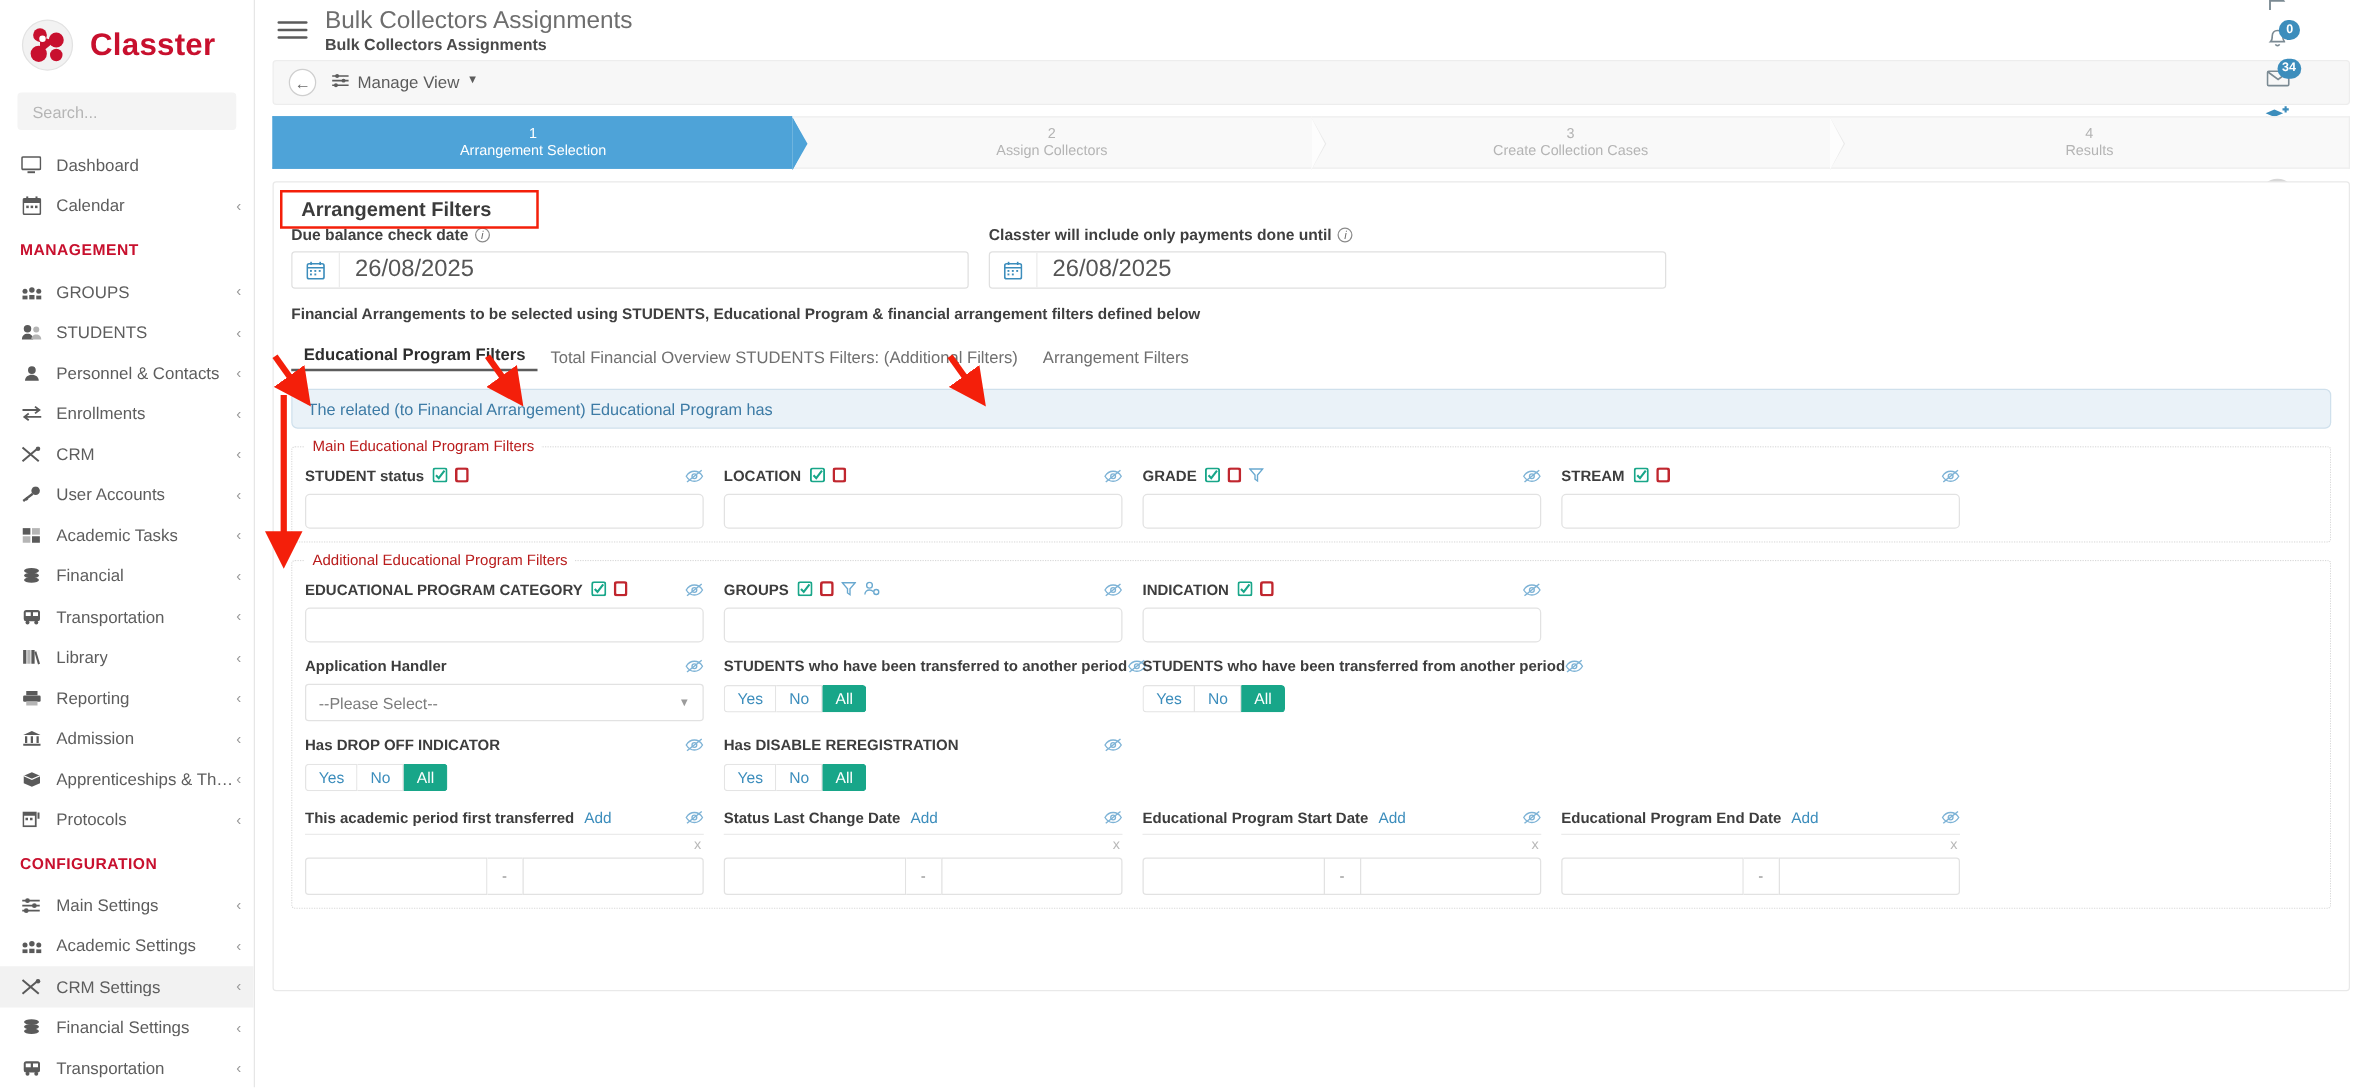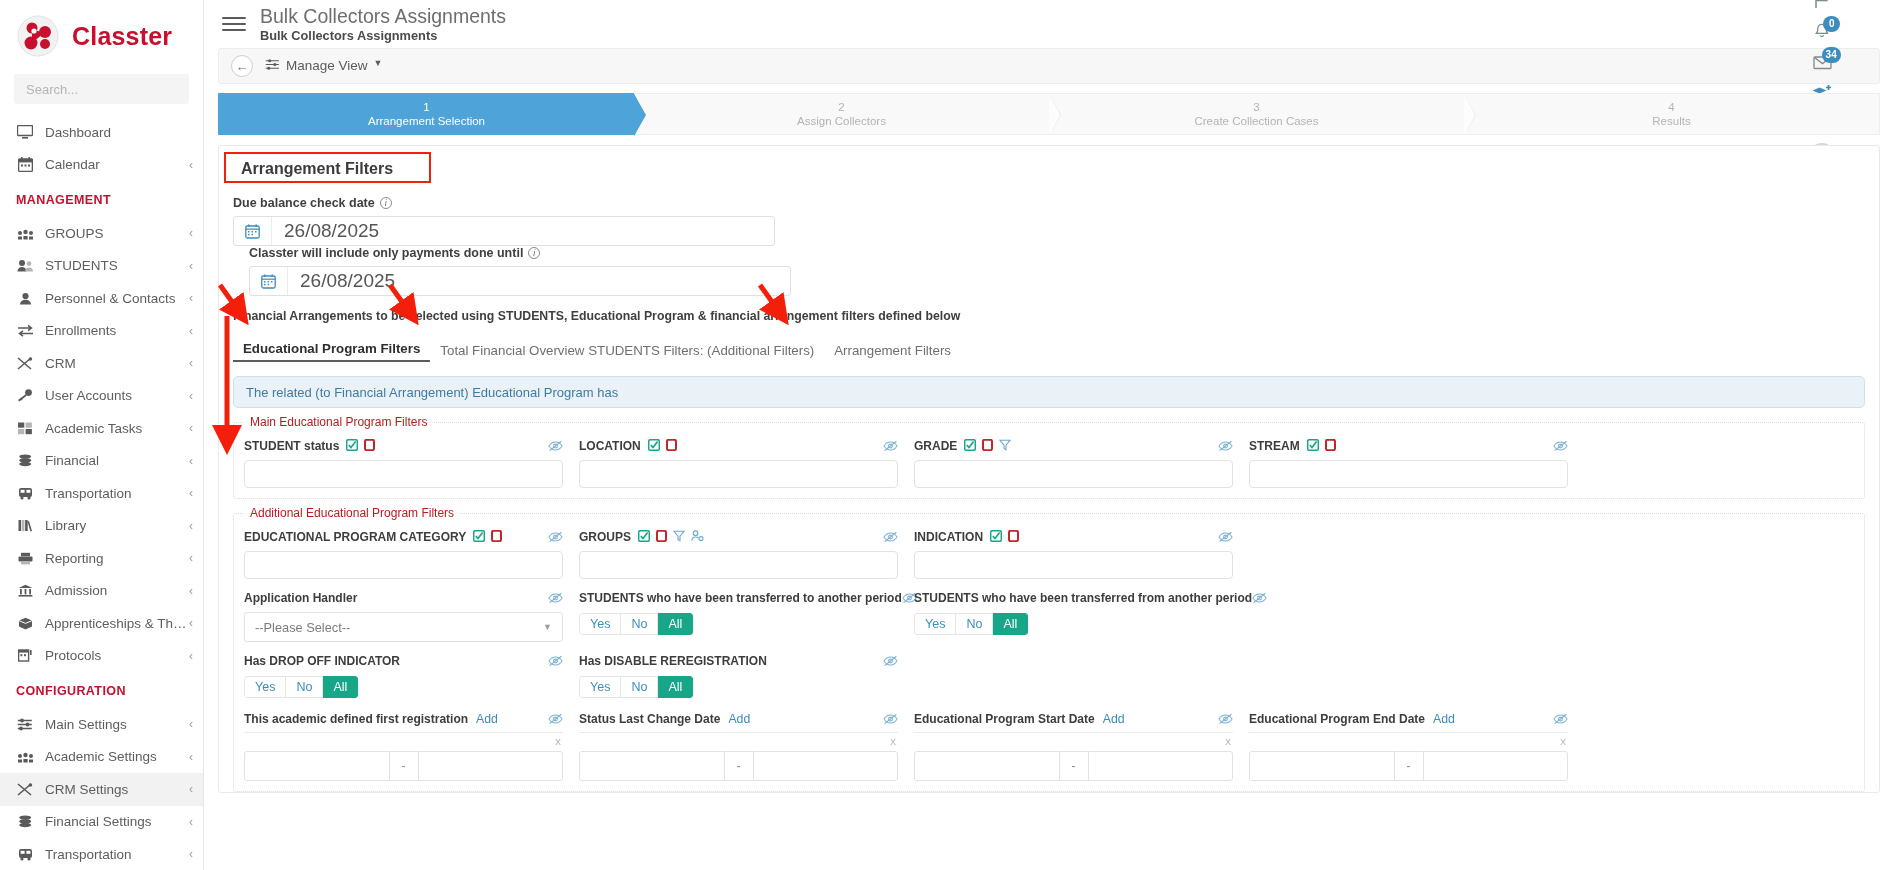--- a/index.html
+++ b/index.html
@@ -127,21 +127,21 @@
     height: 648px; overflow: hidden;
   }
   .panel-title {
     font-size: 16px; font-weight: bold; color: #3b3b3b; padding: 2px 0 0 8px;
   }
   .hl-box {
     position: absolute; left: 5px; top: 6px; width: 207px; height: 31px;
     border: 2.5px solid #f41f0a; pointer-events: none;
   }
 
-  .row-dates { display: flex; gap: 0; margin-top: 18px; flex-direction: column; }
+  .row-dates { display: flex; gap: 0; margin-top: 3px; }
   .dcol { width: 542px; }
   .dcol + .dcol { margin-left: 16px; }
   .flabel { font-size: 12.5px; color: #3f3f3f; font-weight: bold; display:flex; align-items:center; gap:5px;}
   .info-i {
     width: 12px; height: 12px; border-radius: 50%; border: 1px solid #8b8b8b;
     font-size: 9px; display: inline-flex; align-items: center; justify-content: center;
     color: #6d6d6d; font-weight: normal; font-style: italic; line-height:1;
   }
   .date-input {
     margin-top: 6px; height: 30px; border: 1px solid #e0e0e0; border-radius: 3px;
@@ -948,21 +948,21 @@
           </div>
 
           <div class="cell"></div>
           <div class="cell"></div>
         </div>
 
         <div class="grid4" style="margin-top:12px;">
 
           <div class="cell">
             <div class="cell-head">
-              <span class="cell-label">This academic defined first registration</span>
+              <span class="cell-label">This academic period first transferred</span>
               <span class="add-link">Add</span>
               <span class="eye-off">
                   <svg width="15" height="12" viewBox="0 0 15 12">
                     <path d="M1 6s2.4-4 6.5-4 6.5 4 6.5 4-2.4 4-6.5 4S1 6 1 6z" fill="none" stroke="#7eb3d6" stroke-width="1.1"></path>
                     <circle cx="7.5" cy="6" r="1.9" fill="none" stroke="#7eb3d6" stroke-width="1.1"></circle>
                     <path d="M1.6 10.6L13.4 1.2" stroke="#7eb3d6" stroke-width="1.2"></path>
                   </svg>
                 </span>
             </div>
             <div class="range-wrap">

